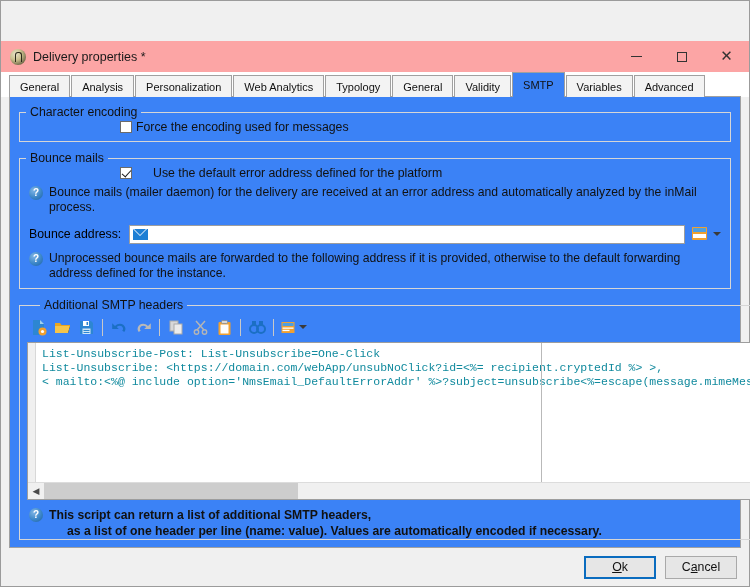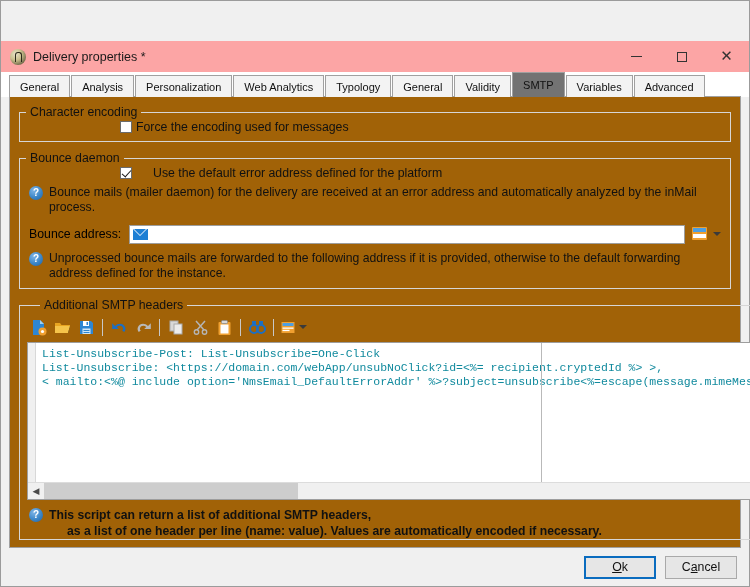--- a/index.html
+++ b/index.html
@@ -47,26 +47,26 @@
   }
   .tabstrip::after{
     content:"";position:absolute;left:8px;right:8px;bottom:0;height:1px;background:#a0a0a0;
   }
   .tab{
     height:22px;line-height:22px;padding:0 10px;margin-right:1px;
     border:1px solid #a0a0a0;border-bottom:none;background:#f3f3f3;
     font-size:11px;color:#111;box-sizing:border-box;position:relative;z-index:1;
   }
   .tab.active{
-    background:#737373;height:25px;line-height:24px;z-index:3;
+    background:#3b82f6;height:25px;line-height:24px;z-index:3;
     border-color:#a0a0a0;
   }
   
   .content{
-    flex:1 1 auto;background:#a16207;margin:0 8px;border:1px solid #a0a0a0;border-top:none;
+    flex:1 1 auto;background:#3b82f6;margin:0 8px;border:1px solid #a0a0a0;border-top:none;
     box-sizing:border-box;padding:8px 9px 0 9px;position:relative;
   }
   fieldset.grp{
     border:1px solid #d6d6d6;margin:0 0 9px 0;padding:0 0 7px 0;
     box-sizing:border-box;
   }
   fieldset.grp legend{
     padding:0 4px;margin-left:6px;font-size:12.3px;color:#111;
   }
   .row{display:flex;align-items:center;}
@@ -203,21 +203,21 @@
 
     <fieldset class="grp">
       <legend>Character encoding</legend>
       <div class="row" style="padding-left:100px;margin-top:1px;">
         <span class="cb"></span>
         <span class="cb-label">Force the encoding used for messages</span>
       </div>
     </fieldset>
 
     <fieldset class="grp">
-      <legend>Bounce daemon</legend>
+      <legend>Bounce mails</legend>
       <div class="row" style="padding-left:100px;margin-top:1px;gap:17px;">
         <span class="cb checked"></span>
         <span class="cb-label">Use the default error address defined for the platform</span>
       </div>
       <div class="info-row">
         <span class="help-icon">?</span>
         <span class="info-text">Bounce mails (mailer daemon) for the delivery are received at an error address and automatically analyzed by the inMail process.</span>
       </div>
       <div class="addr-row">
         <span class="addr-label">Bounce address:</span>

